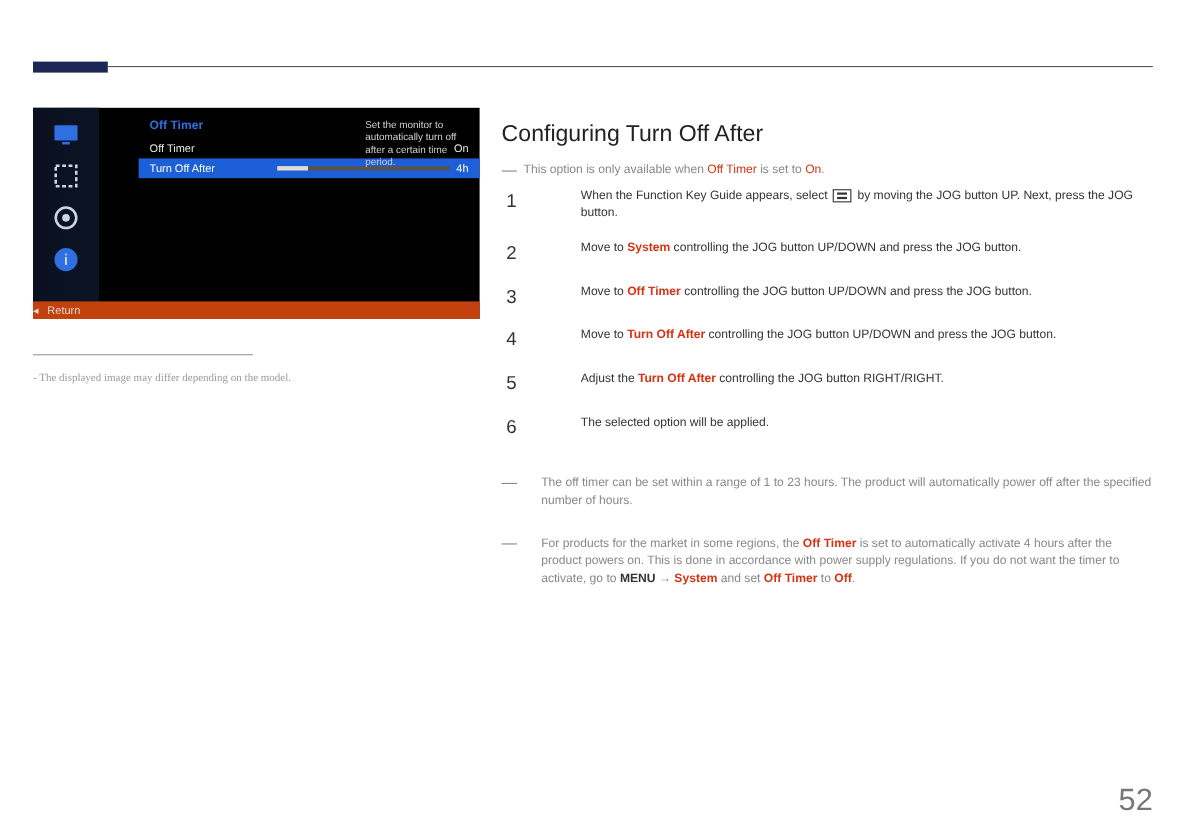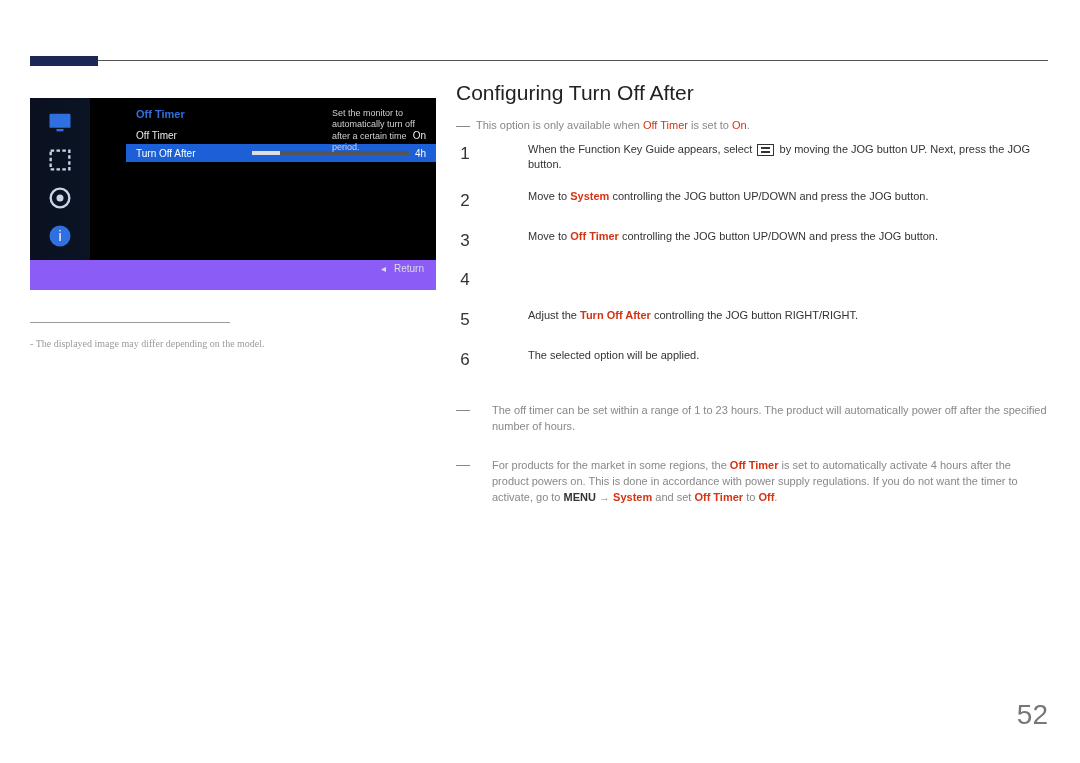--- a/index.html
+++ b/index.html
@@ -91,23 +91,22 @@
     right: 12px;
     top: 10px;
     width: 92px;
     font-size: 9px;
     color: #d0d0d0;
     line-height: 1.25;
   }
   .osd-footer {
     position: absolute;
     left: 0; right: 0; bottom: 0;
-    height: 30px;
-    background: #8b5cf6;
-    text-align: right;
+    height: 16px;
+    background: #c2410c;
     font-size: 10px;
     color: #ddd;
     padding-right: 12px;
     line-height: 18px;
   }
   .osd-footer::before {
     content: "◂";
     margin-right: 8px;
     color: #ddd;
   }
@@ -127,21 +126,21 @@
     font-family: Liberation Serif, serif;
   }
   .image-caption::before{
     content: "- ";
   }
   
   .content {
     position: absolute;
     left: 456px;
     right: 32px;
-    top: 81px;
+    top: 110px;
   }
   .heading {
     font-size: 21px;
     color: #222;
     font-weight: 400;
     margin-bottom: 14px;
   }
   .note-row {
     font-size: 11px;
     color: #888;
@@ -196,21 +195,21 @@
     color: #888;
     display: flex;
     gap: 22px;
     align-items: flex-start;
     margin-top: 23px;
     line-height: 1.45;
   }
   .page-num {
     position: absolute;
     right: 32px;
-    bottom: 32px;
+    bottom: 20px;
     font-size: 28px;
     color: #777;
     font-weight: 300;
   }
 </style>
 </head>
 <body>
 
 <div class="top-bar-accent"></div>
 <div class="top-rule"></div>
@@ -280,20 +279,23 @@
 
   <div class="step">
     <span class="num">3</span>
     <span class="txt">
       <span>Move to </span><span class="hl bold">Off Timer</span><span> controlling the JOG button UP/DOWN and press the JOG button.</span>
     </span>
   </div>
 
   <div class="step">
     <span class="num">4</span>
+    <span class="txt">
+      <span>Move to </span><span class="hl bold">Turn Off After</span><span> controlling the JOG button UP/DOWN and press the JOG button.</span>
+    </span>
   </div>
 
   <div class="step">
     <span class="num">5</span>
     <span class="txt">
       <span>Adjust the </span><span class="hl bold">Turn Off After</span><span> controlling the JOG button RIGHT/RIGHT.</span>
     </span>
   </div>
 
   <div class="step">

